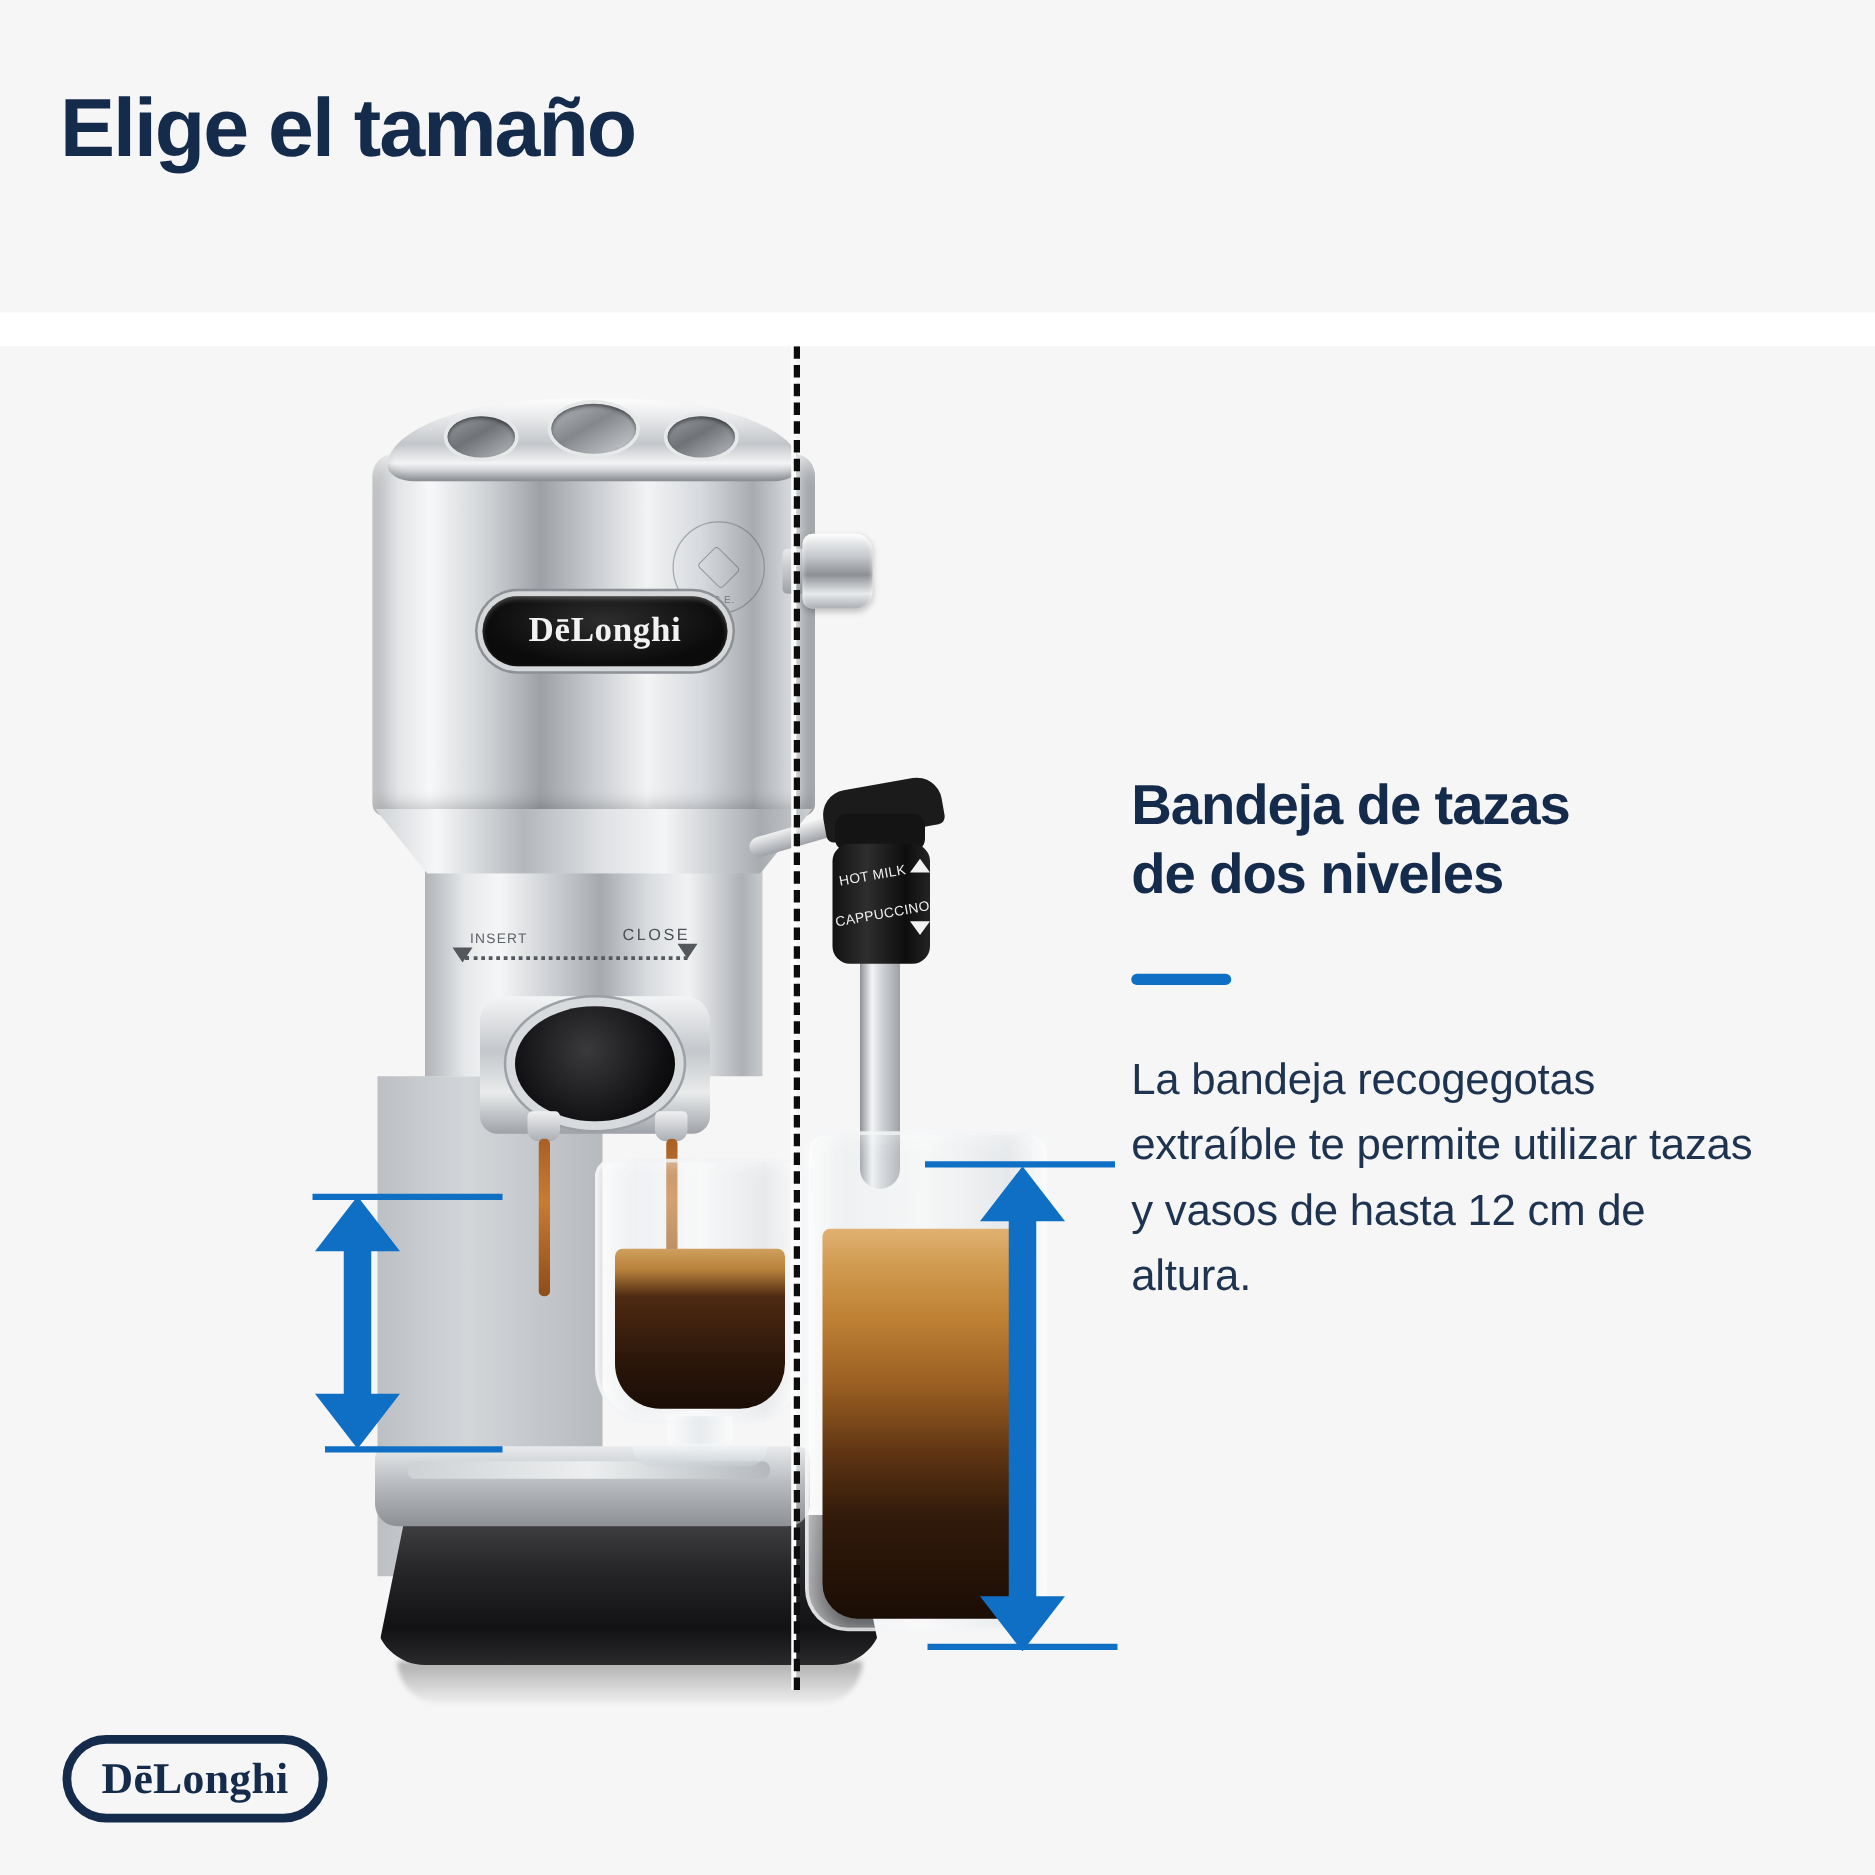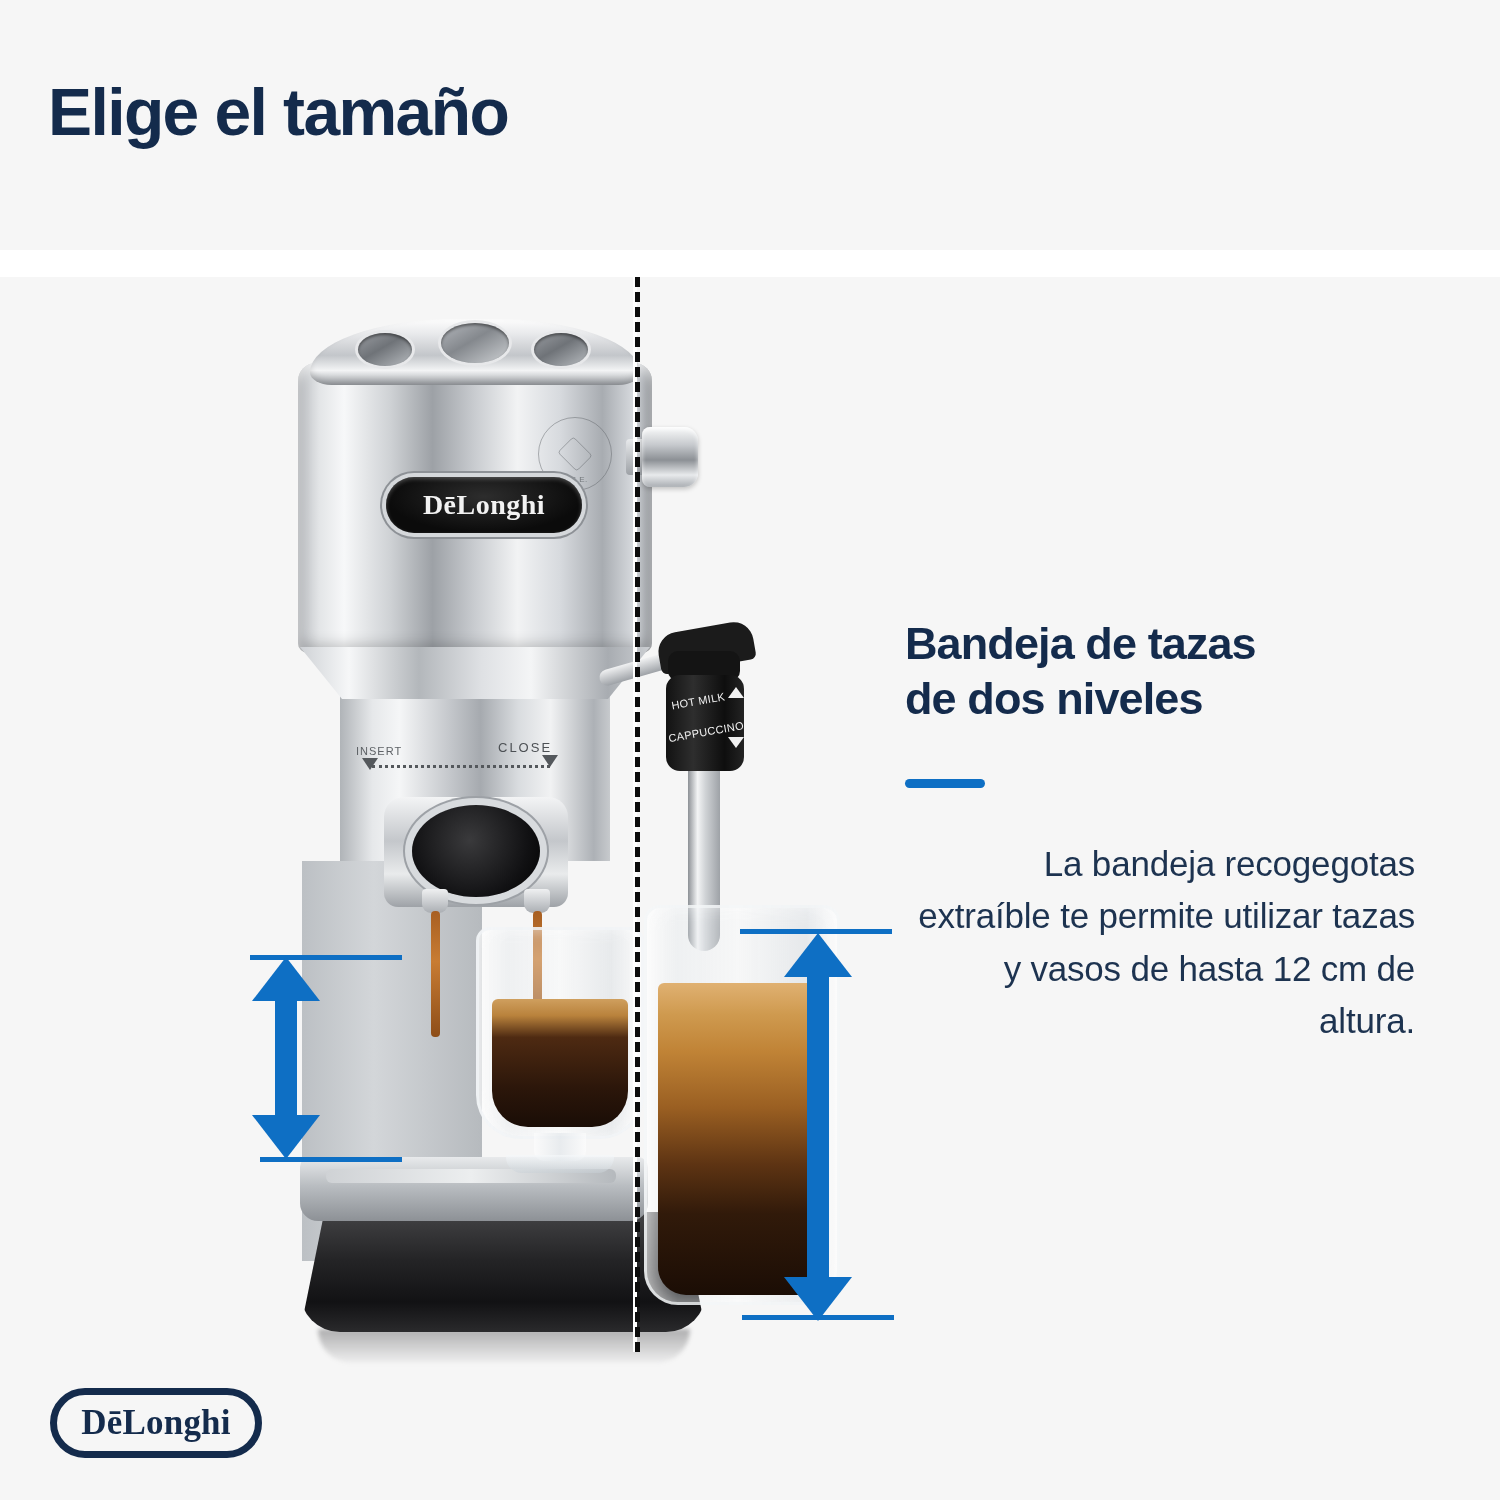--- a/index.html
+++ b/index.html
@@ -10,21 +10,21 @@
     overflow: hidden;
   }
   #page {
     position: relative;
     width: 1500px; height: 1500px;
     background: #f6f6f6;
   }
 
   
   #header {
-    position: absolute; left: 0; top: 14px;
+    position: absolute; left: 0; top: 4px;
     width: 1279px; height: 250px;
     background: #f6f6f6;
   }
   #page-title {
     position: absolute; left: 48px; top: 62px;
     font-size: 66px;
     font-weight: 800;
     letter-spacing: -1.6px;
     color: #142b4c;
     line-height: 1.1;
@@ -153,21 +153,21 @@
     z-index: 7;
   }
   
   #mid-tube {
     left: 190px; top: 414px; width: 270px; height: 170px;
     background: linear-gradient(90deg,#b0b4b8 0%,#e6e8ea 12%,#f5f6f7 22%,#c6c9cd 40%,#a6aaaf 52%,#d9dcdf 66%,#f1f2f3 78%,#adb1b6 94%,#c7cacd 100%);
     z-index: 6;
   }
   
   #mark-insert {
-    left: 206px; top: 468px;
+    left: 226px; top: 468px;
     font-size: 11px; letter-spacing: 1px; color: #5e6266; z-index: 12;
   }
   #mark-close {
     left: 348px; top: 463px;
     font-size: 13px; letter-spacing: 2px; color: #4c5054; z-index: 12;
   }
   #mark-track {
     left: 222px; top: 488px; width: 178px; height: 2px; z-index: 12;
     border-top: 3px dotted #54585c;
   }
@@ -389,21 +389,20 @@
   }
   #feature-divider {
     margin-top: 52px;
     width: 80px; height: 9px; border-radius: 5px; background: #0e6fc4;
   }
   #feature-body {
     margin-top: 50px;
     font-size: 35px; font-weight: 400; color: #1d3350;
     line-height: 1.5; letter-spacing: -.2px;
     max-width: 510px;
-    text-align: right;
   }
 
   
   #footer-logo {
     position: absolute; left: 50px; top: 1388px;
     width: 212px; height: 70px;
     border: 7px solid #142b4c;
     border-radius: 35px;
     display: flex; align-items: center; justify-content: center;
     background: transparent;

